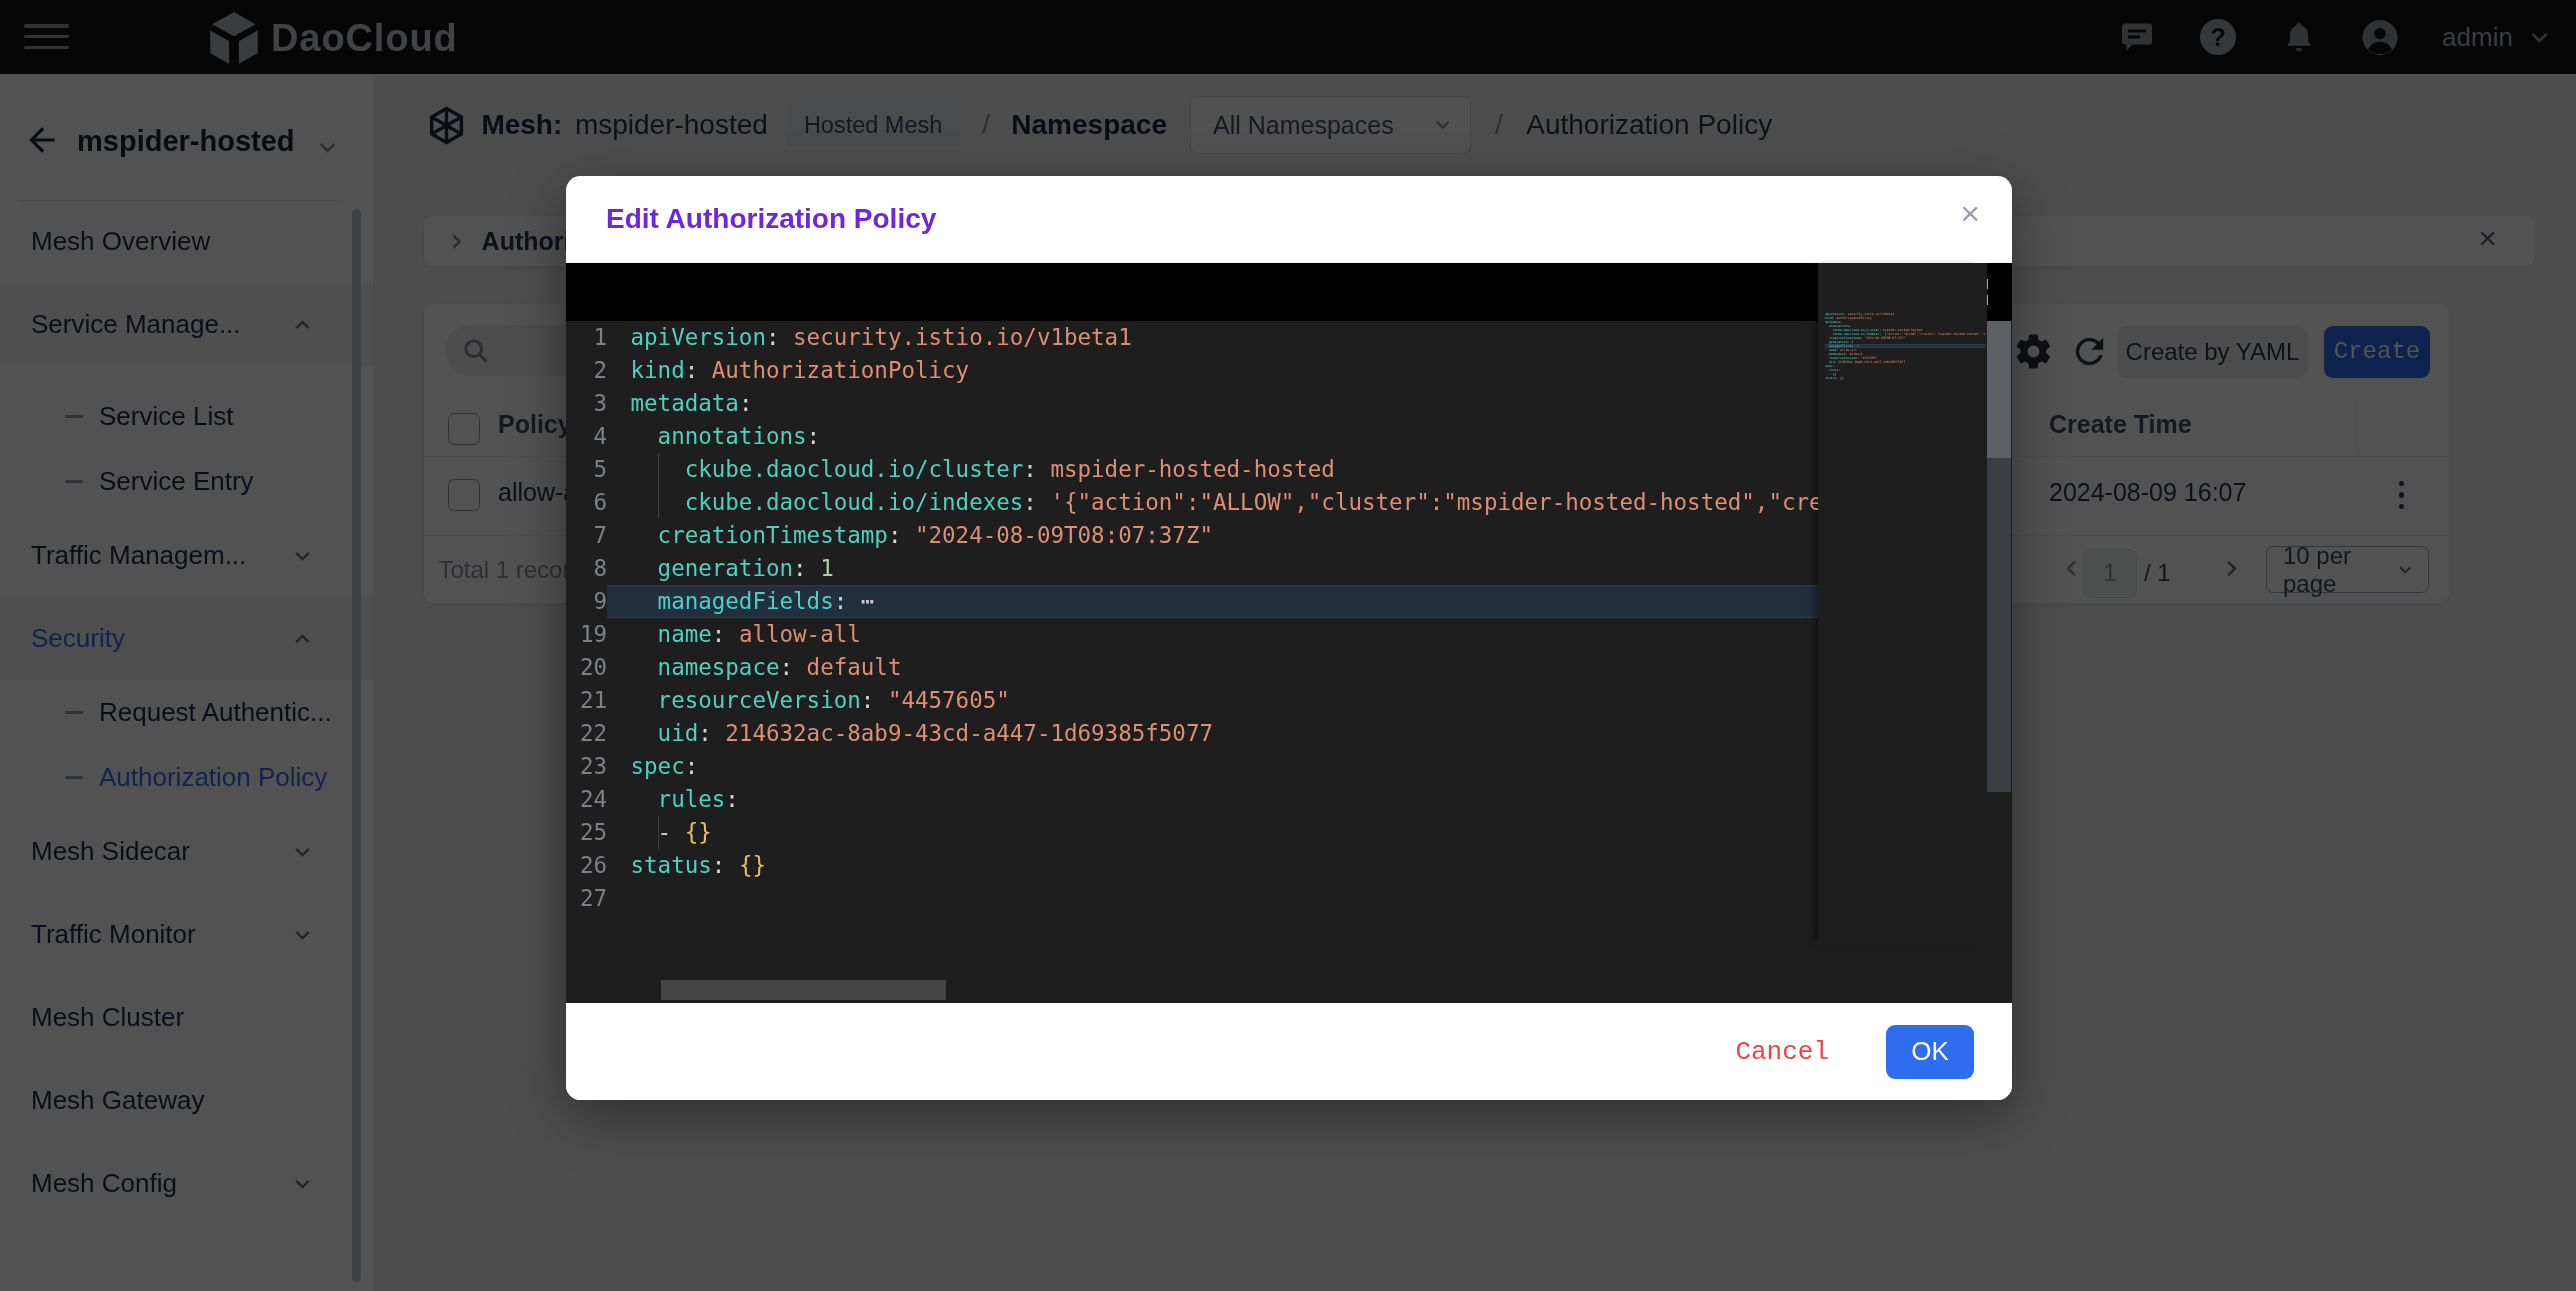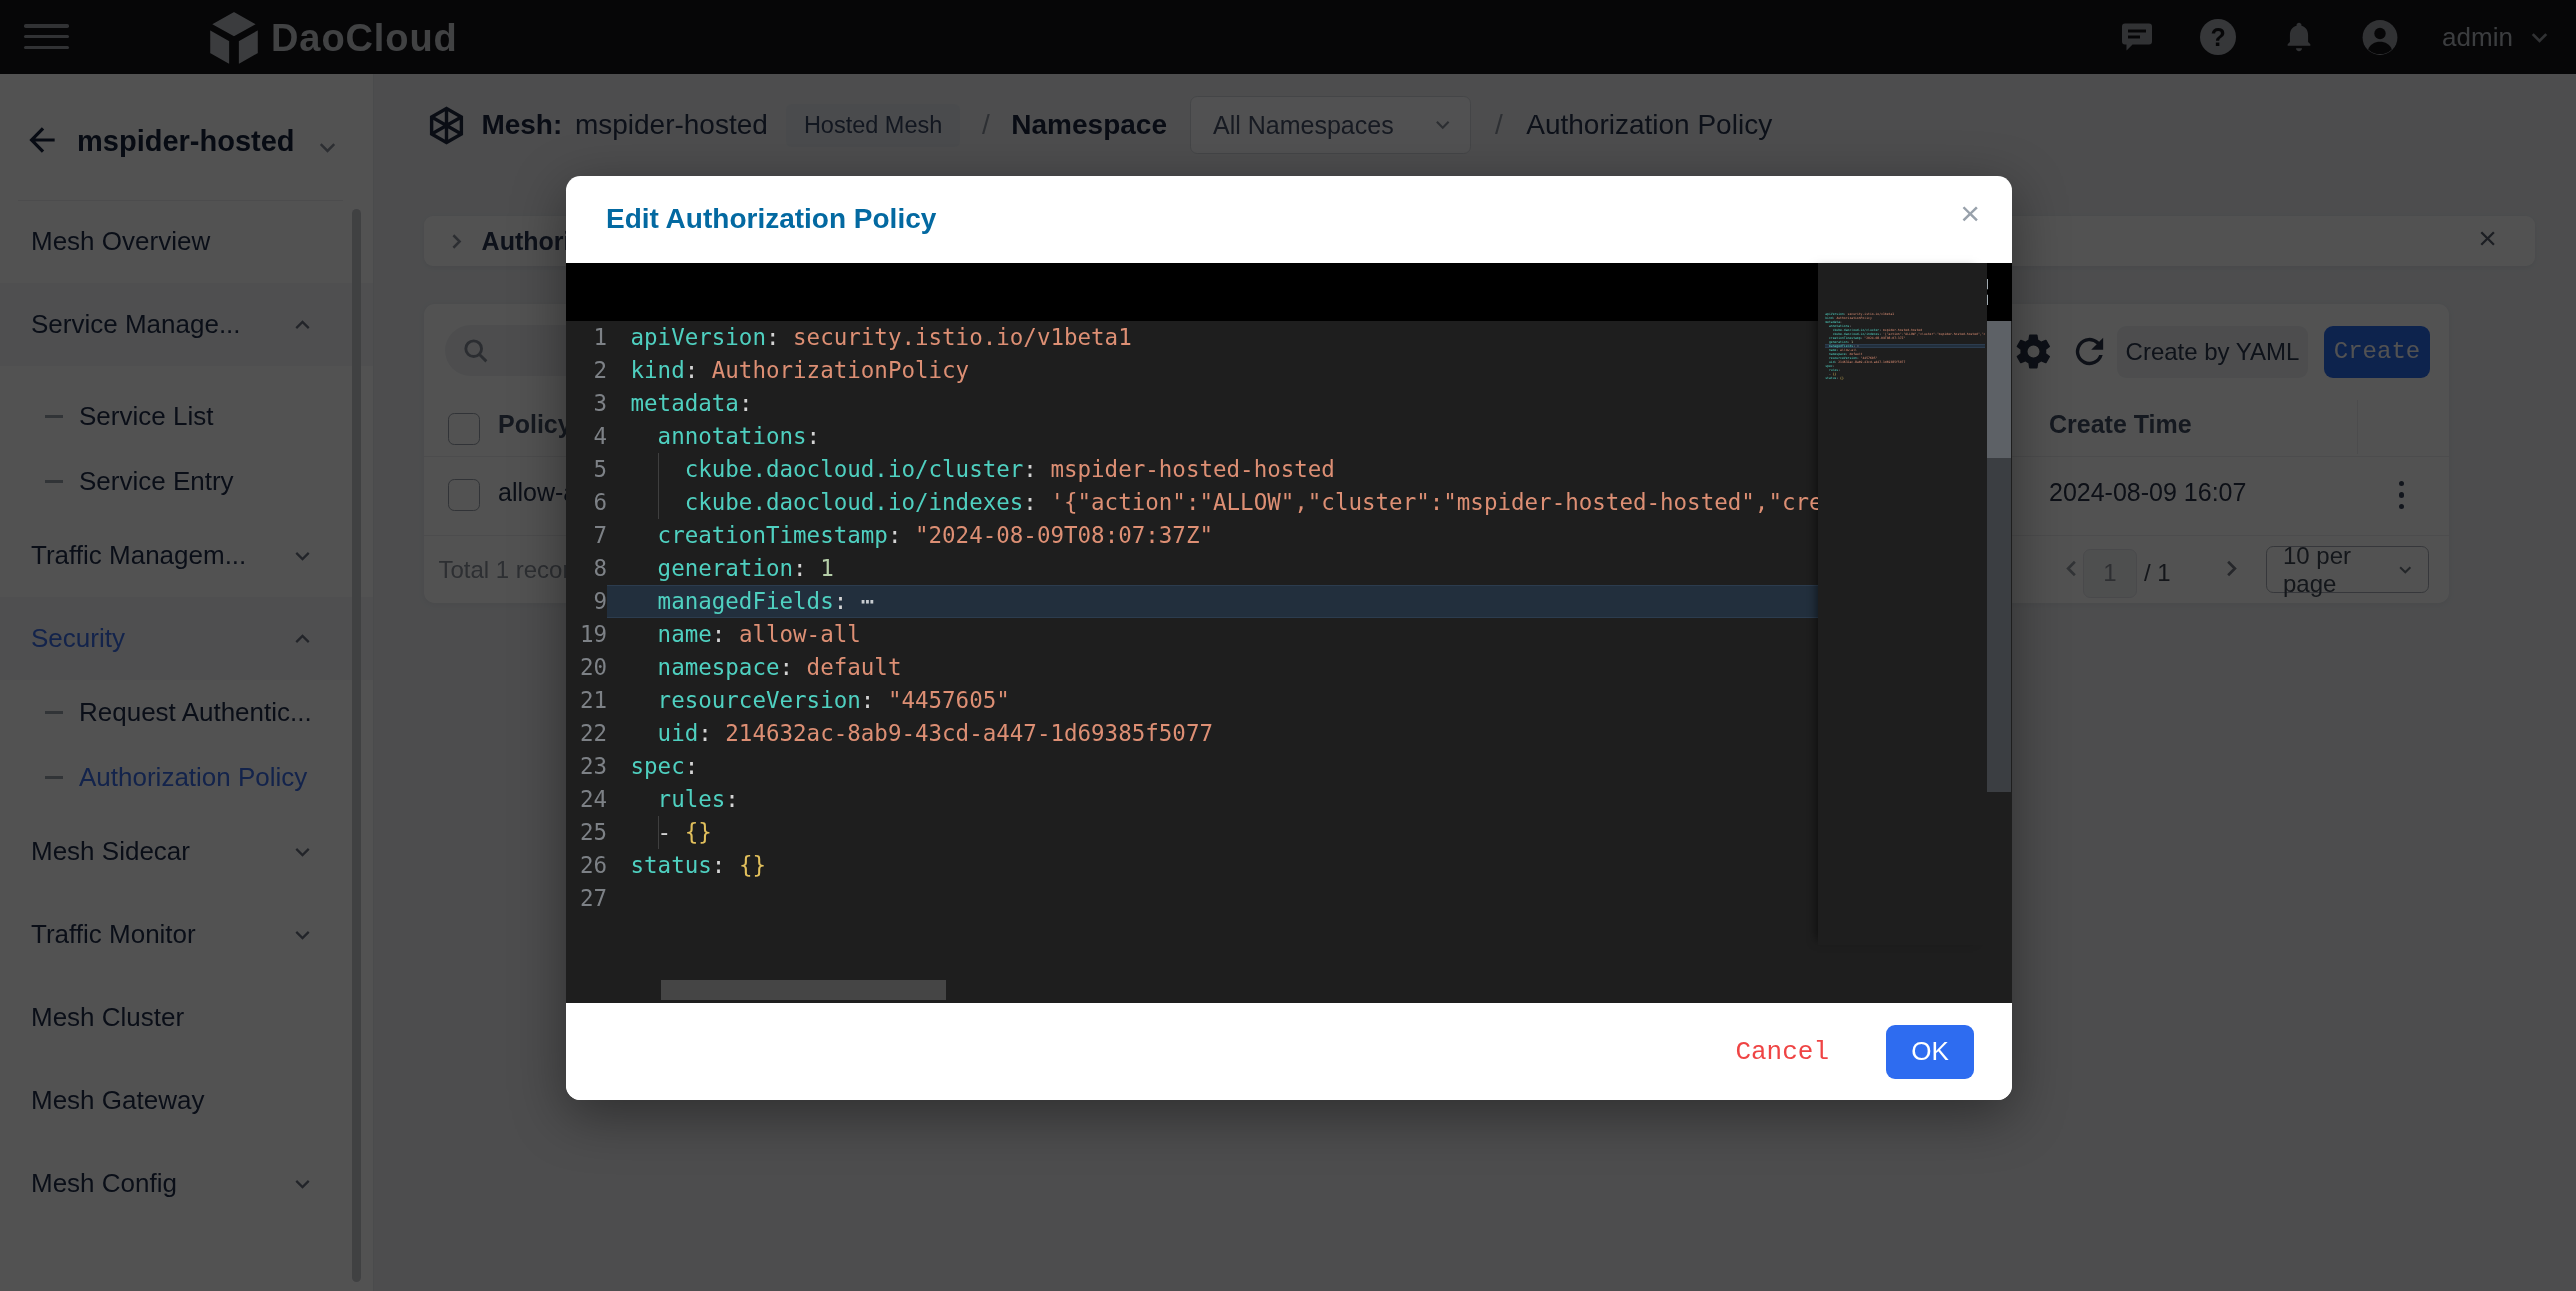--- a/index.html
+++ b/index.html
@@ -18,21 +18,21 @@
   
   #sidebar{position:absolute;left:0;top:74px;width:373px;height:1218px;background:#ffffff;box-shadow:0.9px 0 0 #e6e8ea;}
   #mesh-switch{position:absolute;left:0;top:0;width:373px;height:126px;}
   #mesh-switch .back{position:absolute;left:22.5px;top:47px;}
   #mesh-switch .mname{position:absolute;left:77px;top:51px;font-size:29px;font-weight:600;color:#18233b;}
   #mesh-switch .chev{position:absolute;left:314px;top:60px;}
   #side-divider{position:absolute;left:18px;top:126px;width:325px;height:0.9px;background:#ececee;}
   #nav-list{position:absolute;left:0;top:126px;width:373px;}
   .nav-row{position:relative;display:flex;align-items:center;cursor:pointer;}
   .nav-row.group{height:83px;padding-left:31px;}
-  .nav-row.sub{height:65px;padding-left:45px;}
+  .nav-row.sub{height:65px;padding-left:65px;}
   .nav-row.firstsub{margin-top:18px;}
   .nav-row.activebg{background:#f4f5f7;}
   .nav-row .lbl{font-size:26px;color:#1f2d4a;}
   .nav-row.accent .lbl{color:#3d6fe8;}
   .nav-row .dash{width:18px;height:2.7px;background:#9aa1ac;margin-right:16px;flex:0 0 auto;}
   .nav-row .chevron{position:absolute;right:58px;top:50%;transform:translateY(-50%);}
   #side-scrollbar{position:absolute;right:11.7px;top:135px;width:9px;height:1073px;border-radius:4.5px;background:#c6c9ce;}
   
   #content-header{position:absolute;left:373px;top:74px;width:2203px;height:102px;display:flex;align-items:center;padding-left:53px;box-sizing:border-box;}
   #content-header .b{font-weight:700;color:#1c2740;font-size:28px;}
@@ -69,21 +69,21 @@
   #total-text{position:absolute;left:14.4px;top:20px;font-size:24px;color:#8b919c;}
   #pg-prev{position:absolute;left:1629px;top:14.4px;width:36px;height:36px;display:flex;align-items:center;justify-content:center;cursor:pointer;}
   #pg-input{position:absolute;left:1659px;top:12.6px;width:52px;height:47px;background:#f3f4f6;border:0.9px solid #e2e4e9;border-radius:7.2px;display:flex;align-items:center;justify-content:center;font-size:24px;color:#8f949c;cursor:text;}
   #pg-of{position:absolute;left:1720px;top:22.5px;font-size:24px;color:#3f4552;}
   #pg-next{position:absolute;left:1789px;top:14.4px;width:36px;height:36px;display:flex;align-items:center;justify-content:center;cursor:pointer;}
   #pg-size{position:absolute;left:1842px;top:10px;width:163px;height:47px;border:1.8px solid #a7acb6;border-radius:7.2px;display:flex;align-items:center;justify-content:space-between;padding:0 12.6px 0 16px;box-sizing:border-box;cursor:pointer;}
   #pg-size .psv{font-size:24px;color:#3f4754;}
   
   #overlay{position:absolute;left:0;top:0;width:2576px;height:1292px;background:rgba(0,0,0,0.68);z-index:50;}
   #modal{position:absolute;left:566px;top:176px;width:1446px;height:924px;background:#ffffff;border-radius:14.4px;z-index:60;box-shadow:0 14.4px 54px rgba(0,0,0,.4);overflow:hidden;}
-  #modal-title{position:absolute;left:40px;top:27px;font-size:28px;font-weight:700;color:#0369a1;}
+  #modal-title{position:absolute;left:40px;top:27px;font-size:28px;font-weight:700;color:#6d28d9;}
   #modal-close{position:absolute;right:32px;top:20px;font-size:34px;color:#98a1ab;cursor:pointer;line-height:1;}
   
   #editor{position:absolute;left:0;top:87px;width:1446px;height:740px;background:#1e1e1e;}
   #ed-toolbar{position:absolute;left:0;top:0;width:1446px;height:58px;background:#000000;}
   .ed-ic{position:absolute;top:11.7px;width:34px;height:34px;cursor:pointer;}
   #code-lines{position:absolute;left:0;top:58px;width:1252px;height:592px;overflow:hidden;}
   .row{position:relative;display:flex;height:33px;font-family:"DejaVu Sans Mono",monospace;font-size:22.5px;line-height:33px;}
   .row .ln{width:41px;flex:0 0 auto;text-align:right;color:var(--tk-ln,#7d8186);}
   .row .fold{width:23.5px;flex:0 0 auto;text-align:center;color:#aeb4bb;font-size:27px;}
   .row .txt{position:relative;flex:1;white-space:pre;overflow:hidden;z-index:1;}

